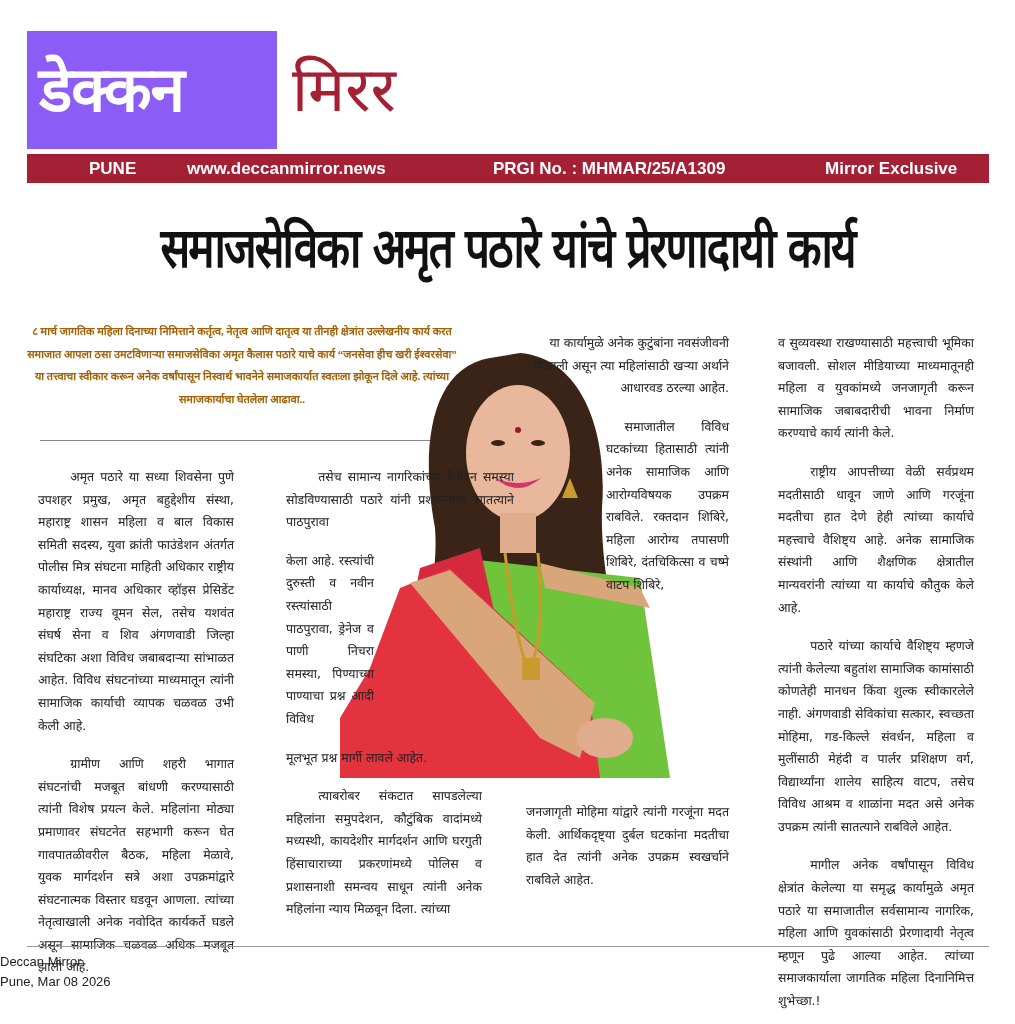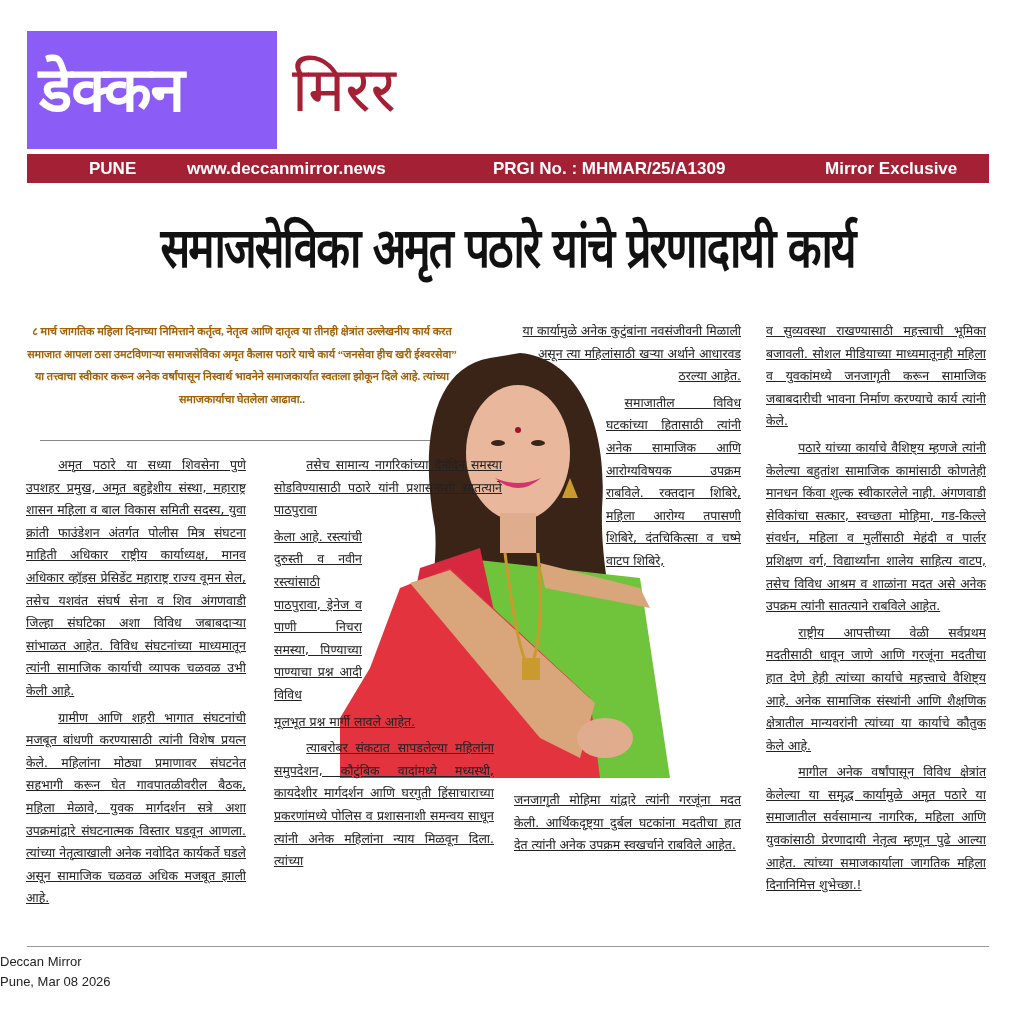--- a/index.html
+++ b/index.html
@@ -16,21 +16,21 @@
      font-family: "Liberation Sans", sans-serif; font-weight: bold; font-size: 17px; }
   .info-bar span { position: absolute; top: 5px; margin-left: 26px; }
   .headline { left: 20px; top: 208px; width: 975px; text-align: center;
      font-family: "DejaVu Sans", sans-serif; font-weight: 900; font-size: 44px; color: #111;
      letter-spacing: -2px; transform: scaleY(1.25); transform-origin: top center; }
   .intro { left: 22px; top: 320px; width: 440px; text-align: center;
      font-family: Liberation Serif, serif; font-weight: bold; font-size: 11px; line-height: 22.5px; color: #a16207; }
   .rule-intro { left: 40px; top: 440px; width: 390px; height: 1px; background: #888; }
   .col { font-family: "DejaVu Sans", sans-serif; font-size: 12.4px; line-height: 22.6px;
      text-align: justify; color: #222; }
-  .col p { margin: 4px; text-indent: 2.6em; text-decoration: underline; }
+  .col p { margin: 16px; text-indent: 2.6em; }
   .col p.noindent { text-indent: 0; }
   .col1 { left: 22px; top: 450px; width: 228px; }
   .col2 { left: 270px; top: 450px; width: 228px; }
   .col3 { left: 510px; top: 316px; width: 235px; }
   .col4 { left: 762px; top: 316px; width: 228px; }
   .narrow { width: 88px; }
   .photo { left: 340px; top: 338px; width: 380px; height: 440px; }
   .rule-foot { left: 27px; top: 946px; width: 962px; height: 1px; background: #999; }
   .footer { left: 0; top: 952px; width: 1015px; text-align: left;
      font-family: "Liberation Sans", sans-serif; font-size: 13px; line-height: 20px; color: #222; }
@@ -101,22 +101,22 @@
 <div class="abs col col3">
   <p style="text-indent:0; text-align:right">या कार्यामुळे अनेक कुटुंबांना नवसंजीवनी मिळाली असून त्या महिलांसाठी खऱ्या अर्थाने आधारवड ठरल्या आहेत.</p>
   <p style="margin-left:96px; text-indent:1.5em">समाजातील विविध घटकांच्या हितासाठी त्यांनी अनेक सामाजिक आणि आरोग्यविषयक उपक्रम राबविले. रक्तदान शिबिरे, महिला आरोग्य तपासणी शिबिरे, दंतचिकित्सा व चष्मे वाटप शिबिरे,</p>
 </div>
 <div class="abs col" style="left:510px; top:785px; width:235px">
   <p class="noindent">जनजागृती मोहिमा यांद्वारे त्यांनी गरजूंना मदत केली. आर्थिकदृष्ट्या दुर्बल घटकांना मदतीचा हात देत त्यांनी अनेक उपक्रम स्वखर्चाने राबविले आहेत.</p>
 </div>
 
 <div class="abs col col4">
   <p class="noindent">व सुव्यवस्था राखण्यासाठी महत्त्वाची भूमिका बजावली. सोशल मीडियाच्या माध्यमातूनही महिला व युवकांमध्ये जनजागृती करून सामाजिक जबाबदारीची भावना निर्माण करण्याचे कार्य त्यांनी केले.</p>
+  <p>राष्ट्रीय आपत्तीच्या वेळी सर्वप्रथम मदतीसाठी धावून जाणे आणि गरजूंना मदतीचा हात देणे हेही त्यांच्या कार्याचे महत्त्वाचे वैशिष्ट्य आहे. अनेक सामाजिक संस्थांनी आणि शैक्षणिक क्षेत्रातील मान्यवरांनी त्यांच्या या कार्याचे कौतुक केले आहे.</p>
   <p>पठारे यांच्या कार्याचे वैशिष्ट्य म्हणजे त्यांनी केलेल्या बहुतांश सामाजिक कामांसाठी कोणतेही मानधन किंवा शुल्क स्वीकारलेले नाही. अंगणवाडी सेविकांचा सत्कार, स्वच्छता मोहिमा, गड-किल्ले संवर्धन, महिला व मुलींसाठी मेहंदी व पार्लर प्रशिक्षण वर्ग, विद्यार्थ्यांना शालेय साहित्य वाटप, तसेच विविध आश्रम व शाळांना मदत असे अनेक उपक्रम त्यांनी सातत्याने राबविले आहेत.</p>
-  <p>राष्ट्रीय आपत्तीच्या वेळी सर्वप्रथम मदतीसाठी धावून जाणे आणि गरजूंना मदतीचा हात देणे हेही त्यांच्या कार्याचे महत्त्वाचे वैशिष्ट्य आहे. अनेक सामाजिक संस्थांनी आणि शैक्षणिक क्षेत्रातील मान्यवरांनी त्यांच्या या कार्याचे कौतुक केले आहे.</p>
   <p>मागील अनेक वर्षांपासून विविध क्षेत्रांत केलेल्या या समृद्ध कार्यामुळे अमृत पठारे या समाजातील सर्वसामान्य नागरिक, महिला आणि युवकांसाठी प्रेरणादायी नेतृत्व म्हणून पुढे आल्या आहेत. त्यांच्या समाजकार्याला जागतिक महिला दिनानिमित्त शुभेच्छा.!</p>
 </div>
 
 <div class="abs rule-foot"></div>
 <div class="abs footer">
   <div>Deccan Mirror</div>
   <div>Pune, Mar 08 2026</div>
 </div>
 
 </body></html>

